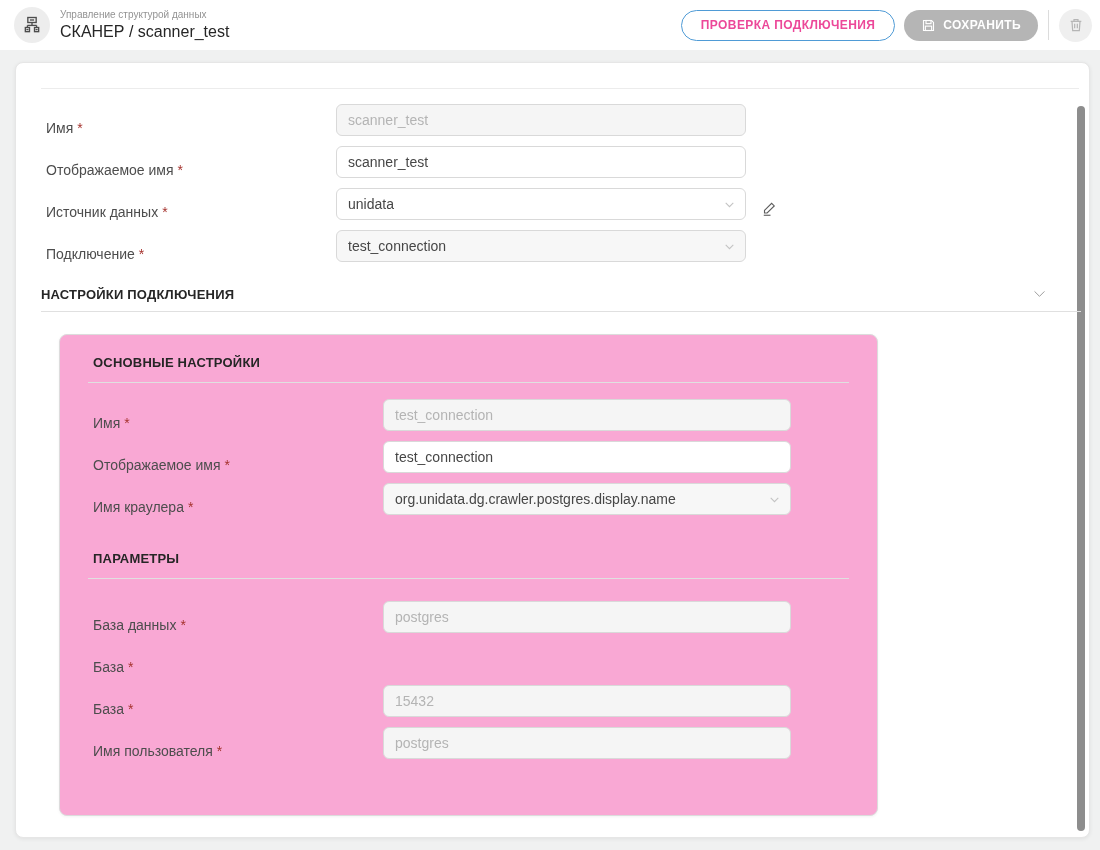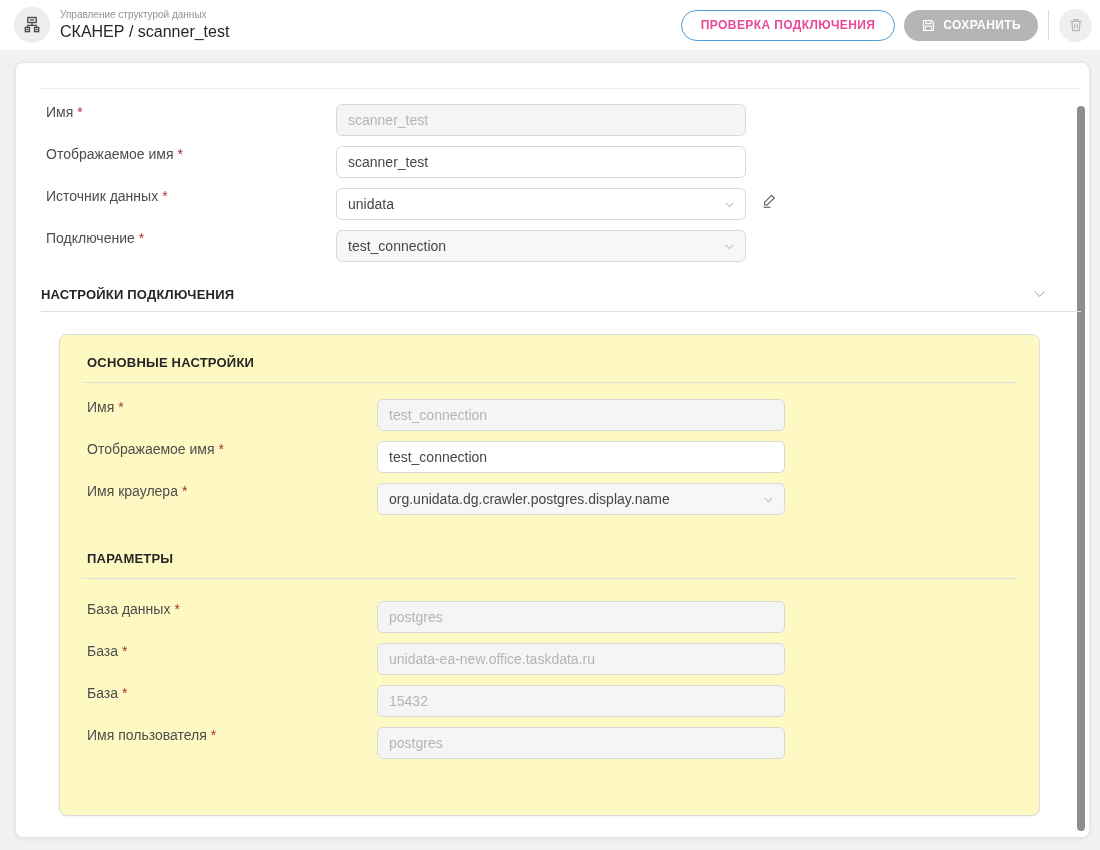--- a/index.html
+++ b/index.html
@@ -36,21 +36,21 @@
 
   
   .main-card { position:absolute; left:15px; top:62px; width:1075px; height:776px;
                background:#fff; border:1px solid #e6e6e6; border-radius:8px;
                box-shadow:0 1px 4px rgba(0,0,0,.07); }
   .card-top-line { position:absolute; top:25px; left:25px; width:1038px; height:1px; background:#ececec; }
   .scroll-thumb { position:absolute; top:43px; right:4px; width:8px; height:725px;
                   background:#8d8d8d; border-radius:4px; }
 
   
-  .row { display:flex; align-items:flex-start; height:32px; margin-bottom:10px; }
+  .row { display:flex; align-items:flex-end; height:32px; margin-bottom:10px; }
   .lbl { width:290px; flex:0 0 290px; font-size:14px; color:#4d4d4d; }
   .req { color:#a5322d; margin-left:4px; }
   .field { height:32px; border:1px solid #d9d9d9; border-radius:6px; background:#fff;
            display:flex; align-items:center; padding:0 11px; font-size:14px; color:#464646; }
   .field.w-outer { width:410px; }
   .field.w-inner { width:408px; }
   .field.disabled { background:#f5f5f5; color:#b4b4b4; }
   .field.dim { background:#f7f7f7; }
   input.field { outline:none; font-family:inherit; }
   .select { position:relative; padding-right:30px; cursor:pointer; }
@@ -61,23 +61,23 @@
 
   .form1 { position:absolute; top:41px; left:30px; }
 
   
   .section-head { position:absolute; top:222px; left:25px; width:1040px;
                   border-bottom:1px solid #e0e0e0; padding-bottom:8px; }
   .section-title { font-size:13px; font-weight:bold; color:#262626; letter-spacing:.2px; }
   .section-chev { position:absolute; right:33px; top:0; color:#9c9c9c; cursor:pointer; }
 
   
-  .inner-card { position:absolute; top:271px; left:43px; width:981px; height:482px;
-                border:1px solid #dcdcdc; border-radius:8px; background:#fef9c3;
-                box-shadow:0 1px 3px rgba(0,0,0,.05); padding:20px 22px; }
+  .inner-card { position:absolute; top:271px; left:43px; width:819px; height:482px;
+                border:1px solid #dcdcdc; border-radius:8px; background:#f9a8d4;
+                box-shadow:0 1px 3px rgba(0,0,0,.05); padding:20px 28px; }
   .group-title { font-size:13px; font-weight:bold; color:#262626; letter-spacing:.2px;
                  padding:0 0 12px 5px; border-bottom:1px solid #e0e0e0; margin-bottom:16px; }
   .group-title.second { margin-top:36px; margin-bottom:22px; }
   .inner-rows { padding-left:5px; }
 
   
   .pw-divider { width:1px; height:16px; background:#d9d9d9; margin:0 9px 0 6px; flex:0 0 1px; }
   .eye-btn { background:none; color:#8c8c8c; width:20px; height:20px; cursor:pointer; }
   .pw-dots { letter-spacing:1px; font-size:12px; }
 </style>
@@ -212,21 +212,20 @@
     </div>
 
     <div class="group-title second">ПАРАМЕТРЫ</div>
     <div class="inner-rows">
       <div class="row">
         <label class="lbl"><span>База данных</span><span class="req">*</span></label>
         <input class="field w-inner disabled" readonly="" value="postgres" style="">
       </div>
       <div class="row">
         <label class="lbl"><span>База</span><span class="req">*</span></label>
-        <input class="field w-inner disabled" readonly="" value="unidata-ea-new.office.taskdata.ru" style="">
       </div>
       <div class="row">
         <label class="lbl"><span>База</span><span class="req">*</span></label>
         <input class="field w-inner disabled" readonly="" value="15432" style="">
       </div>
       <div class="row">
         <label class="lbl"><span>Имя пользователя</span><span class="req">*</span></label>
         <input class="field w-inner disabled" readonly="" value="postgres" style="">
       </div>
     </div>

